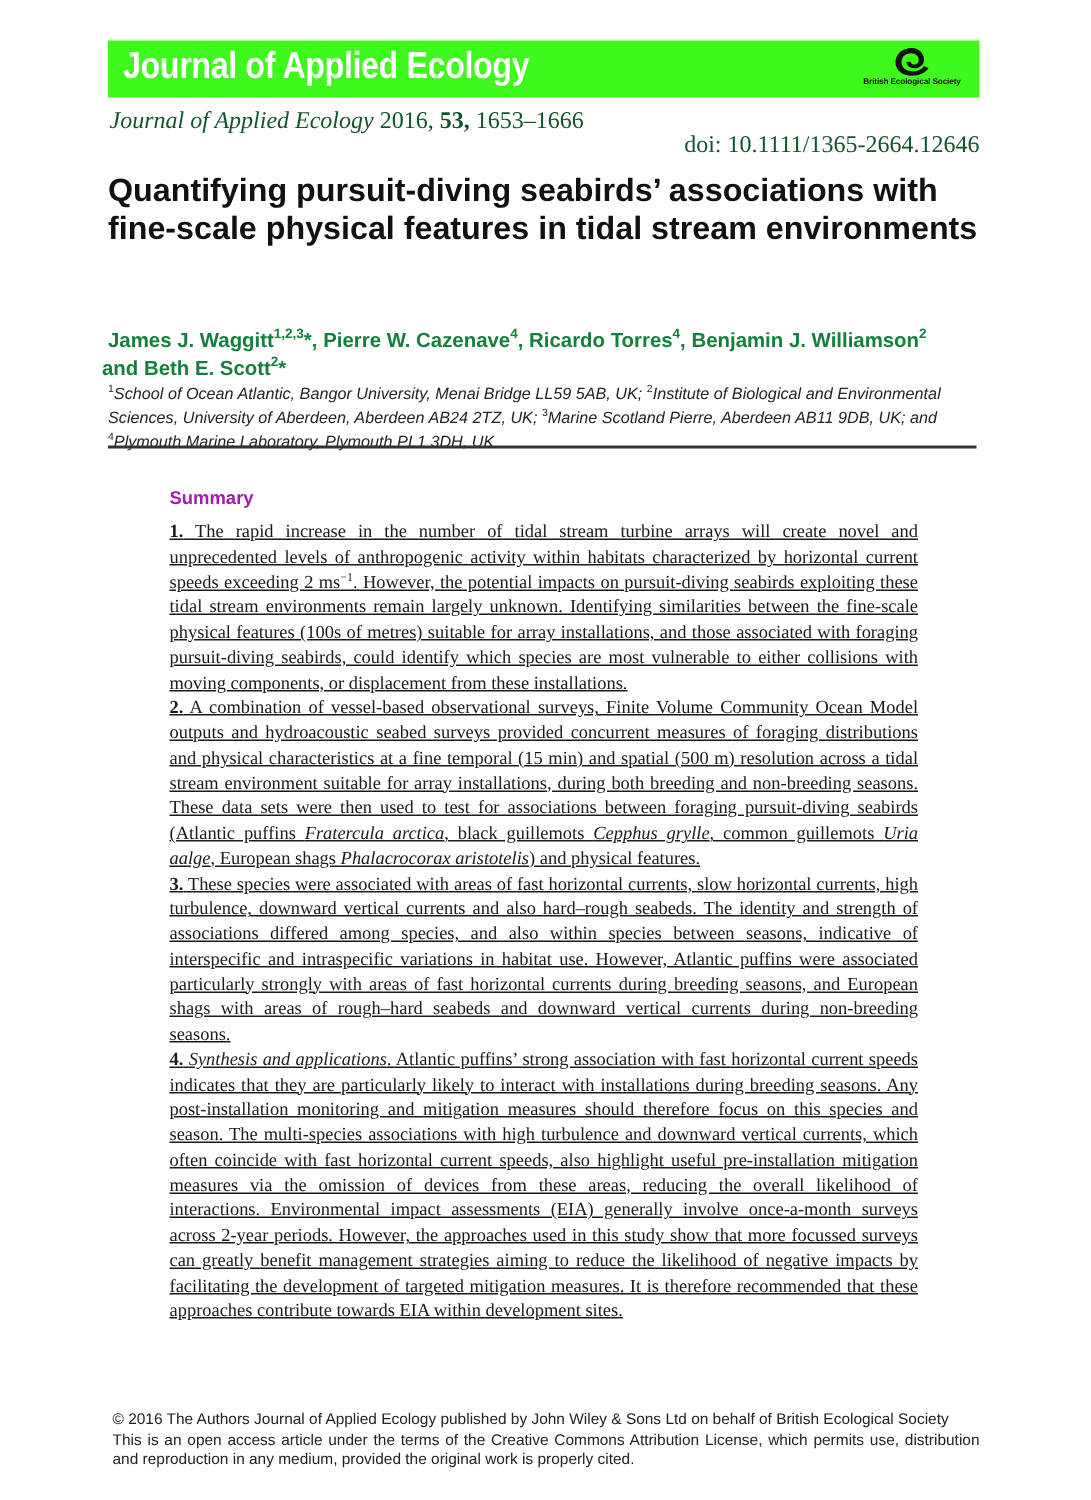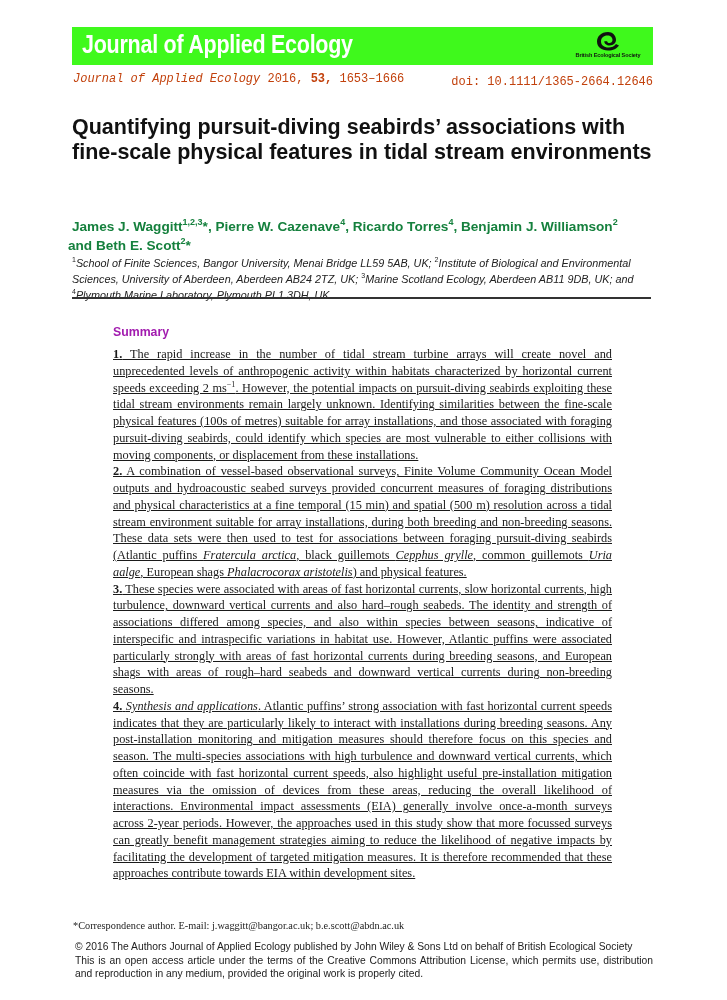--- a/index.html
+++ b/index.html
@@ -18,26 +18,26 @@
     }
     .society-logo { position: absolute; right: 10px; top: 3px; width: 70px; height: 32px; text-align: center; }
     .society-logo svg { display: block; margin: 0 auto; }
     .society-name {
       font-family: "Liberation Sans", sans-serif; font-size: 5.5px; font-weight: bold;
       color: #111; white-space: nowrap; margin-top: 0px; letter-spacing: -0.1px;
     }
 
     .citation-line {
       position: absolute; left: 73px; top: 72px; width: 580px; height: 16px;
-      font-family: Liberation Mono, monospace; font-size: 12px; color: #c2410c;
+      font-family: Liberation Serif, serif; font-size: 16px; color: #14532d;
     }
     .citation-left { position: absolute; left: 0; top: 0; white-space: nowrap; }
     .citation-left i { font-style: italic; }
     .citation-left b { font-weight: bold; }
-    .citation-right { position: absolute; right: 0; top: 3px; white-space: nowrap; }
+    .citation-right { position: absolute; right: 0; top: 16px; white-space: nowrap; }
 
     .article-title {
       position: absolute; left: 72px; top: 115px; width: 590px;
       font-family: "Liberation Sans", sans-serif; font-weight: bold;
       font-size: 21.5px; line-height: 25px; color: #111; margin: 0;
     }
 
     .authors {
       position: absolute; left: 72px; top: 217px; width: 590px;
       font-family: "Liberation Sans", sans-serif; font-weight: bold;
@@ -102,34 +102,33 @@
     <span class="citation-right">doi: 10.1111/1365-2664.12646</span>
   </div>
 
   <h1 class="article-title">Quantifying pursuit-diving seabirds’ associations with fine-scale physical features in tidal stream environments</h1>
 
   <div class="authors">
     <span><span>James J. Waggitt</span><sup>1,2,3</sup><span>*</span></span><span>, </span><span><span>Pierre W. Cazenave</span><sup>4</sup></span><span>, </span><span><span>Ricardo Torres</span><sup>4</sup></span><span>, </span><span><span>Benjamin J. Williamson</span><sup>2</sup></span><br><span style="margin-left:-4px"> and </span><span><span>Beth E. Scott</span><sup>2</sup><span>*</span></span>
   </div>
 
   <div class="affiliations">
-    <sup>1</sup><span>School of Finite Sciences, Bangor University, Menai Bridge LL59 5AB, UK; </span><sup>2</sup><span>Institute of Biological and Environmental Sciences, University of Aberdeen, Aberdeen AB24 2TZ, UK; </span><sup>3</sup><span>Marine Scotland Ecology, Aberdeen AB11 9DB, UK; and </span><sup>4</sup><span>Plymouth Marine Laboratory, Plymouth PL1 3DH, UK</span>
+    <sup>1</sup><span>School of Ocean Atlantic, Bangor University, Menai Bridge LL59 5AB, UK; </span><sup>2</sup><span>Institute of Biological and Environmental Sciences, University of Aberdeen, Aberdeen AB24 2TZ, UK; </span><sup>3</sup><span>Marine Scotland Pierre, Aberdeen AB11 9DB, UK; and </span><sup>4</sup><span>Plymouth Marine Laboratory, Plymouth PL1 3DH, UK</span>
   </div>
 
   <div class="header-rule"></div>
 
   <div class="summary-heading">Summary</div>
 
   <div class="summary">
     <p><span class="num">1.</span><span> The rapid increase in the number of tidal stream turbine arrays will create novel and unprecedented levels of anthropogenic activity within habitats characterized by horizontal cur­rent speeds exceeding 2 ms</span><sup>−1</sup><span>. However, the potential impacts on pursuit-diving seabirds exploiting these tidal stream environments remain largely unknown. Identifying similarities between the fine-scale physical features (100s of metres) suitable for array installations, and those associated with foraging pursuit-diving seabirds, could identify which species are most vul­nerable to either collisions with moving components, or displacement from these installations.</span></p>
     <p><span class="num">2.</span><span> A combination of vessel-based observational surveys, Finite Volume Community Ocean Model outputs and hydroacoustic seabed surveys provided concurrent measures of foraging distributions and physical characteristics at a fine temporal (15 min) and spatial (500 m) reso­lution across a tidal stream environment suitable for array installations, during both breeding and non-breeding seasons. These data sets were then used to test for associations between for­aging pursuit-diving seabirds (Atlantic puffins </span><i>Fratercula arctica</i><span>, black guillemots </span><i>Cepphus grylle</i><span>, common guillemots </span><i>Uria aalge</i><span>, European shags </span><i>Phalacrocorax aristotelis</i><span>) and physical features.</span></p>
     <p><span class="num">3.</span><span> These species were associated with areas of fast horizontal currents, slow horizontal cur­rents, high turbulence, downward vertical currents and also hard–rough seabeds. The identity and strength of associations differed among species, and also within species between seasons, indicative of interspecific and intraspecific variations in habitat use. However, Atlantic puffins were associated particularly strongly with areas of fast horizontal currents during breeding seasons, and European shags with areas of rough–hard seabeds and downward vertical cur­rents during non-breeding seasons.</span></p>
     <p><span class="num">4.</span> <i>Synthesis and applications</i><span>. Atlantic puffins’ strong association with fast horizontal current speeds indicates that they are particularly likely to interact with installations during breeding seasons. Any post-installation monitoring and mitigation measures should therefore focus on this species and season. The multi-species associations with high turbulence and downward vertical currents, which often coincide with fast horizontal current speeds, also highlight use­ful pre-installation mitigation measures via the omission of devices from these areas, reducing the overall likelihood of interactions. Environmental impact assessments (EIA) generally involve once-a-month surveys across 2-year periods. However, the approaches used in this study show that more focussed surveys can greatly benefit management strategies aiming to reduce the likelihood of negative impacts by facilitating the development of targeted mitiga­tion measures. It is therefore recommended that these approaches contribute towards EIA within development sites.</span></p>
   </div>
 
-  <div class="correspondence"><span>*Correspondence author. E-mail: </span><span>j.waggitt@bangor.ac.uk</span><span>; </span><span>b.e.scott@abdn.ac.uk</span></div>
 
   <div class="copyright">
     <p>© 2016 The Authors Journal of Applied Ecology published by John Wiley &amp; Sons Ltd on behalf of British Ecological Society</p>
     <p>This is an open access article under the terms of the Creative Commons Attribution License, which permits use, distribution and reproduction in any medium, provided the original work is properly cited.</p>
   </div>
 
 </div>
 
 </body></html>

